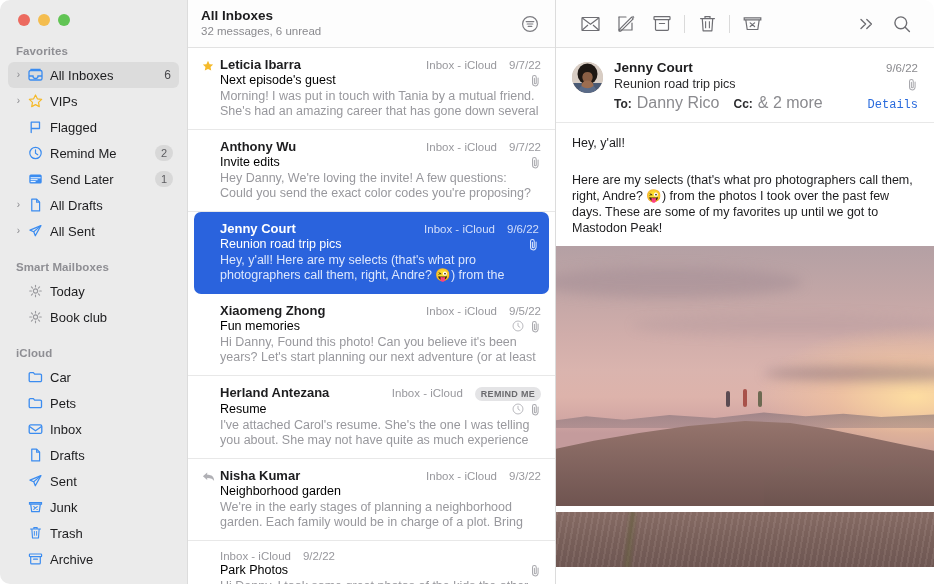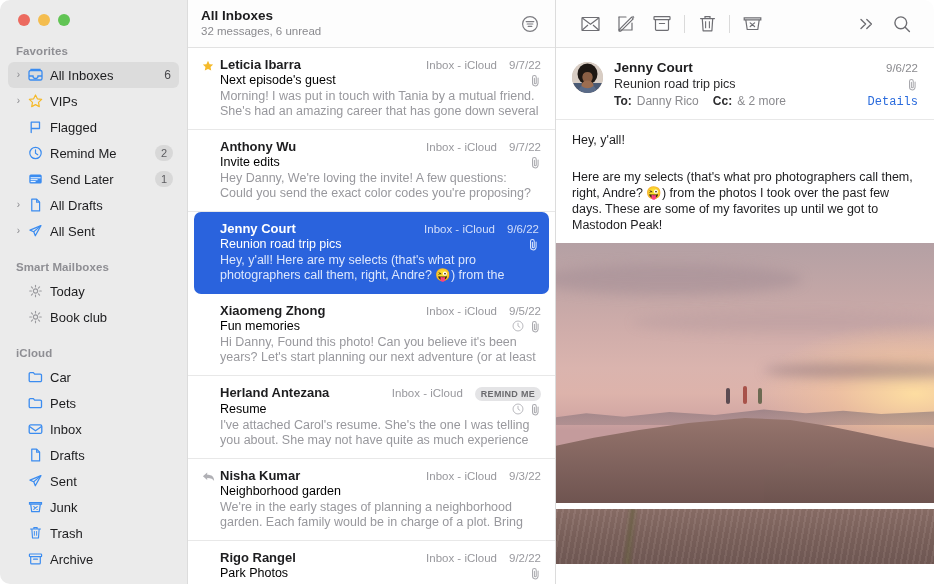--- a/index.html
+++ b/index.html
@@ -196,21 +196,21 @@
     position:relative;
   }
   .mh-body { flex:1; min-width:0; }
   .mh-r1 { display:flex; align-items:baseline; }
   .mh-name { font-size:13.5px; font-weight:700; color:#1d1d1f; flex:1; }
   .mh-date { font-size:11.5px; color:#8a8a8e; }
   .mh-r2 { display:flex; align-items:center; margin-top:2px; }
   .mh-subj { font-size:12.5px; color:#2c2c2e; flex:1; }
   .mh-r3 { display:flex; align-items:baseline; margin-top:3px; }
   .mh-lbl { font-size:12px; font-weight:700; color:#2c2c2e; margin-right:5px; }
-  .mh-val { font-size:12px; color:#8a8a8e; margin-right:14px; }
+  .mh-val { font-size:16px; color:#8a8a8e; margin-right:14px; }
   .mh-details { font-size:12px; color:#2a6bdd; margin-left:auto;font-family:Liberation Mono, monospace; }
 
   .mail-body {
     padding:12px 16px 10px 16px;
     font-size:12.5px;
     color:#1d1d1f;
     line-height:16px;
   }
   .mail-body p { margin-bottom:21px; }
   .mail-body p:last-child { margin-bottom:0; }
@@ -647,21 +647,20 @@
           <span class="msg-date">9/3/22</span>
         </div>
         <div class="msg-row2">
           <span class="msg-subj">Neighborhood garden</span>
         </div>
         <div class="msg-prev">We're in the early stages of planning a neighborhood garden. Each family would be in charge of a plot. Bring your own wateri…</div>
       </div>
 
       <div class="msg">
         <div class="msg-row1">
-          <span class="msg-from">Rigo Rangel</span>
           <span class="msg-mbox">Inbox - iCloud</span>
           <span class="msg-date">9/2/22</span>
         </div>
         <div class="msg-row2">
           <span class="msg-subj">Park Photos</span>
           <span class="msg-icons">
             <span>
               <svg width="11" height="13" viewBox="0 0 11 14">
                   <path d="M8.3 4.4v5.4a3 3 0 01-6 0V3.6a2 2 0 014 0v6a1 1 0 01-2 0V4.6" fill="none" stroke="#a8a8ad" stroke-width="1.1" stroke-linecap="round"></path>
                 </svg>

